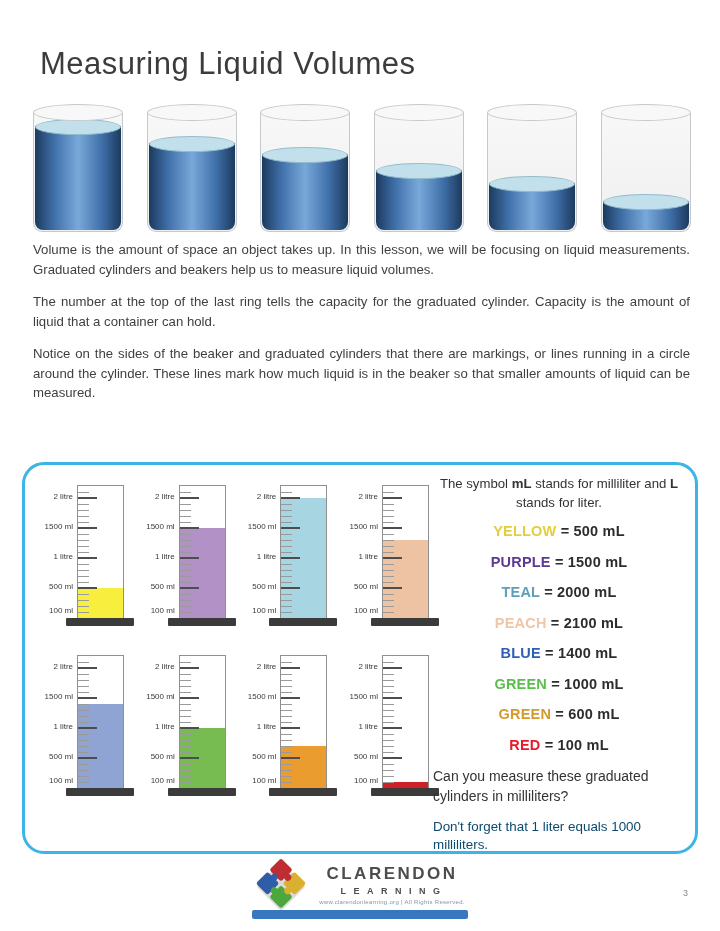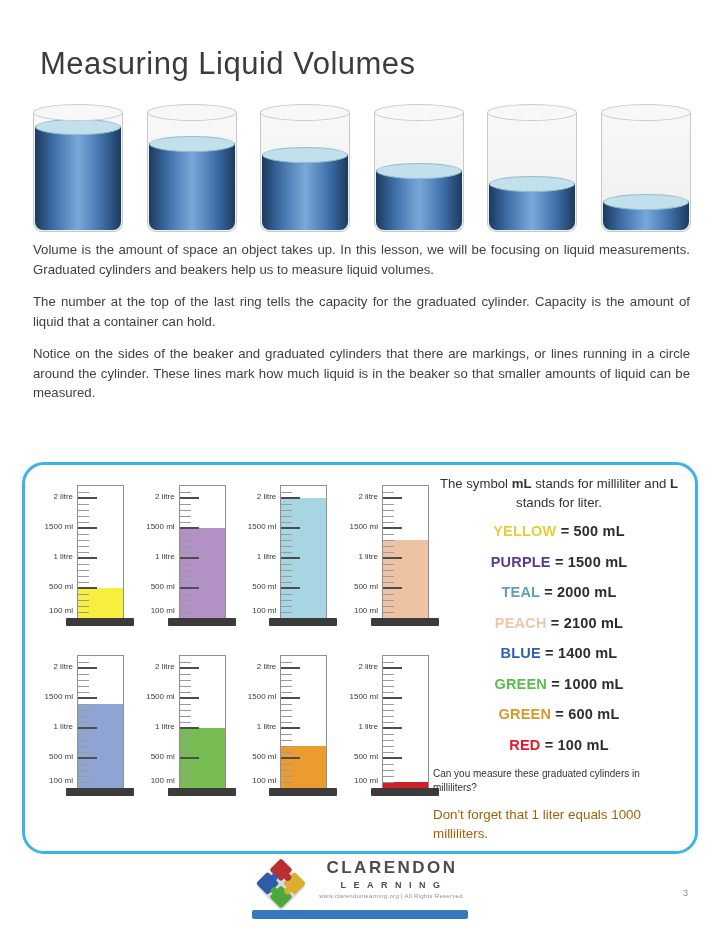--- a/index.html
+++ b/index.html
@@ -38,26 +38,26 @@
   .tick{position:absolute;left:0;width:11px;height:1px;background:#9a9a9a;}
   .tick.major{width:19px;height:2px;background:#4d4d4d;}
   .cyl-base{position:absolute;left:27px;top:133px;width:68px;height:8px;background:#3b3b3b;border-radius:1px;}
 
   
   .box-right{position:absolute;left:408px;top:10px;width:252px;}
   .symbol-note{font-size:13.2px;line-height:1.42;text-align:center;color:#333;}
   .legend-list{margin-top:11px;}
   .legend-entry{text-align:center;font-weight:bold;font-size:14.5px;color:#2d2d2d;margin-bottom:14.5px;letter-spacing:0.2px;}
   .legend-color-name{font-weight:bold;text-align:right;}
-  .box-question{font-size:10px;line-height:1.4;color:#333;margin-top:12px;}
-  .box-reminder{font-size:13.4px;line-height:1.4;color:#a16207;margin-top:11px;}
+  .box-question{font-size:14px;line-height:1.4;color:#333;margin-top:12px;}
+  .box-reminder{font-size:13.4px;line-height:1.4;color:#0c4a6e;margin-top:11px;}
 
   
   .footer{position:absolute;left:0;top:858px;width:720px;display:flex;justify-content:center;}
-  .logo-wrap{display:flex;gap:12px;}
+  .logo-wrap{display:flex;align-items:center;gap:12px;}
   .logo-text{display:flex;flex-direction:column;align-items:center;}
   .brand-name{font-size:17px;font-weight:bold;color:#4d4d4d;letter-spacing:2.5px;}
   .brand-sub{font-size:9px;font-weight:bold;color:#4d4d4d;letter-spacing:7.5px;margin-top:2px;margin-left:4px;}
   .brand-tagline{font-size:6px;color:#7f95aa;margin-top:3px;letter-spacing:0.3px;}
   .footer-bar{position:absolute;left:252px;top:910px;width:216px;height:9px;background:#3878be;border-radius:2px;}
 
   .page-number{position:absolute;right:32px;top:888px;font-size:9px;color:#8a8a8a;}
 </style>
 </head>
 <body>

